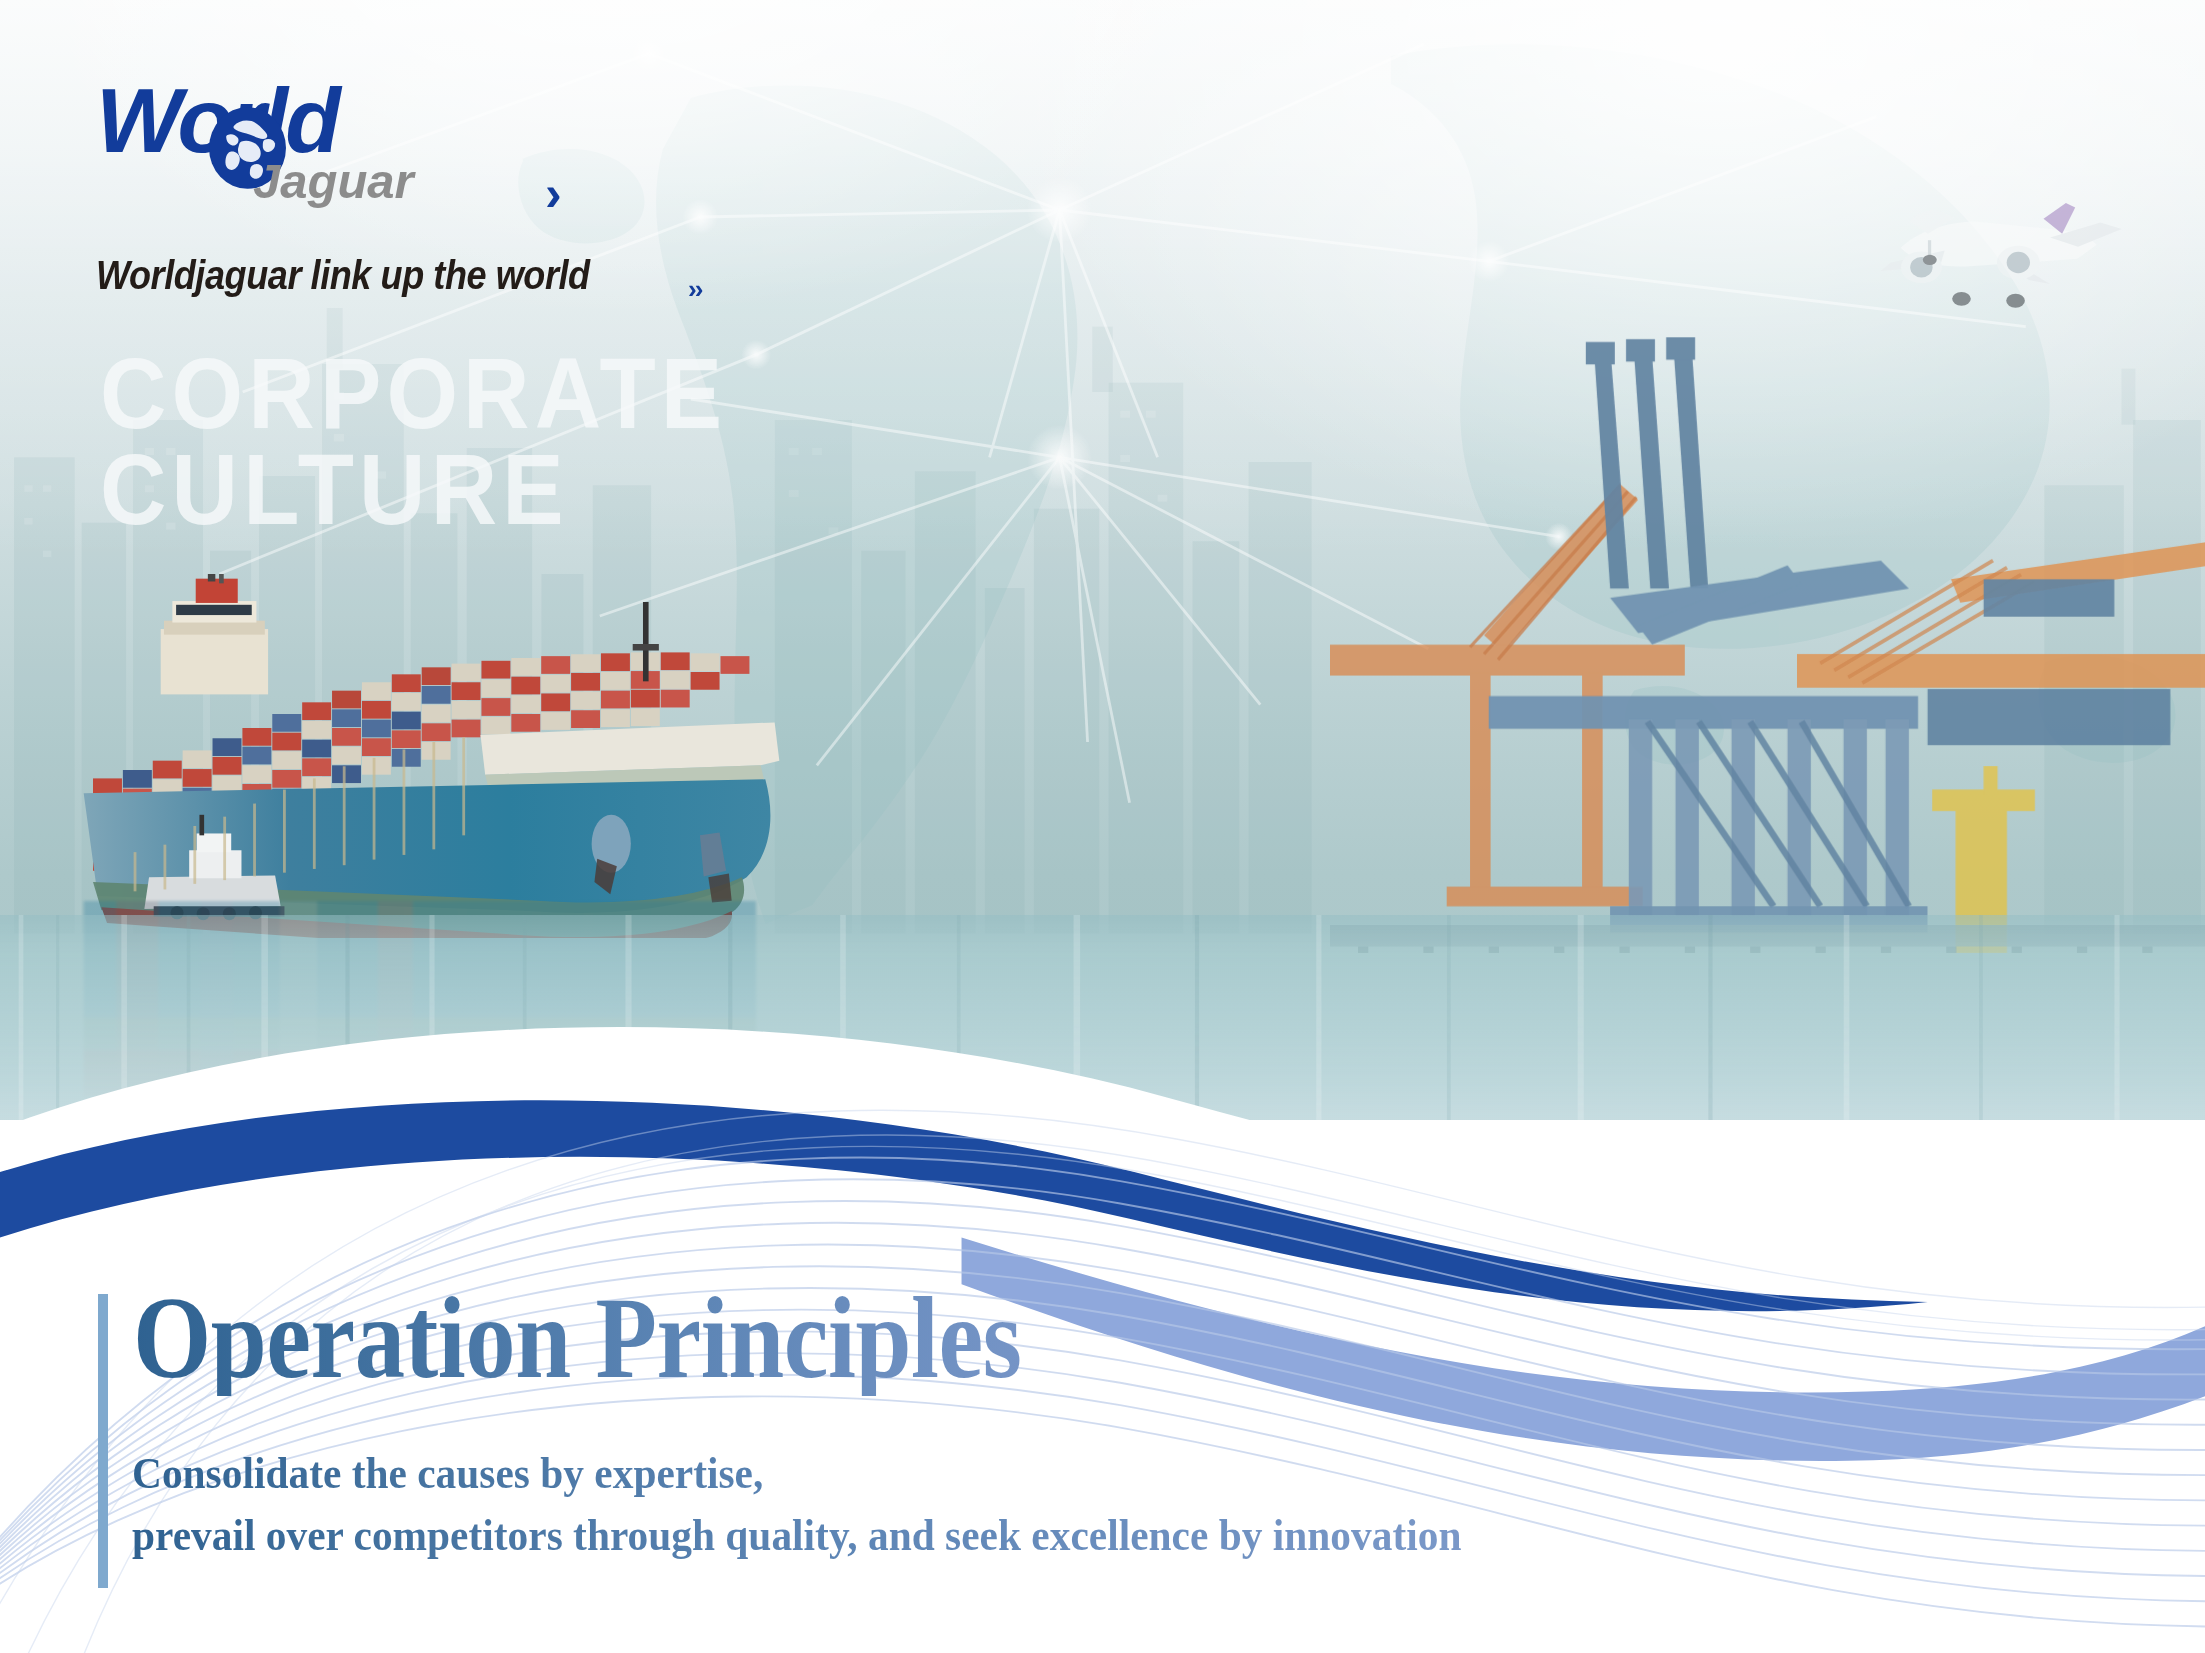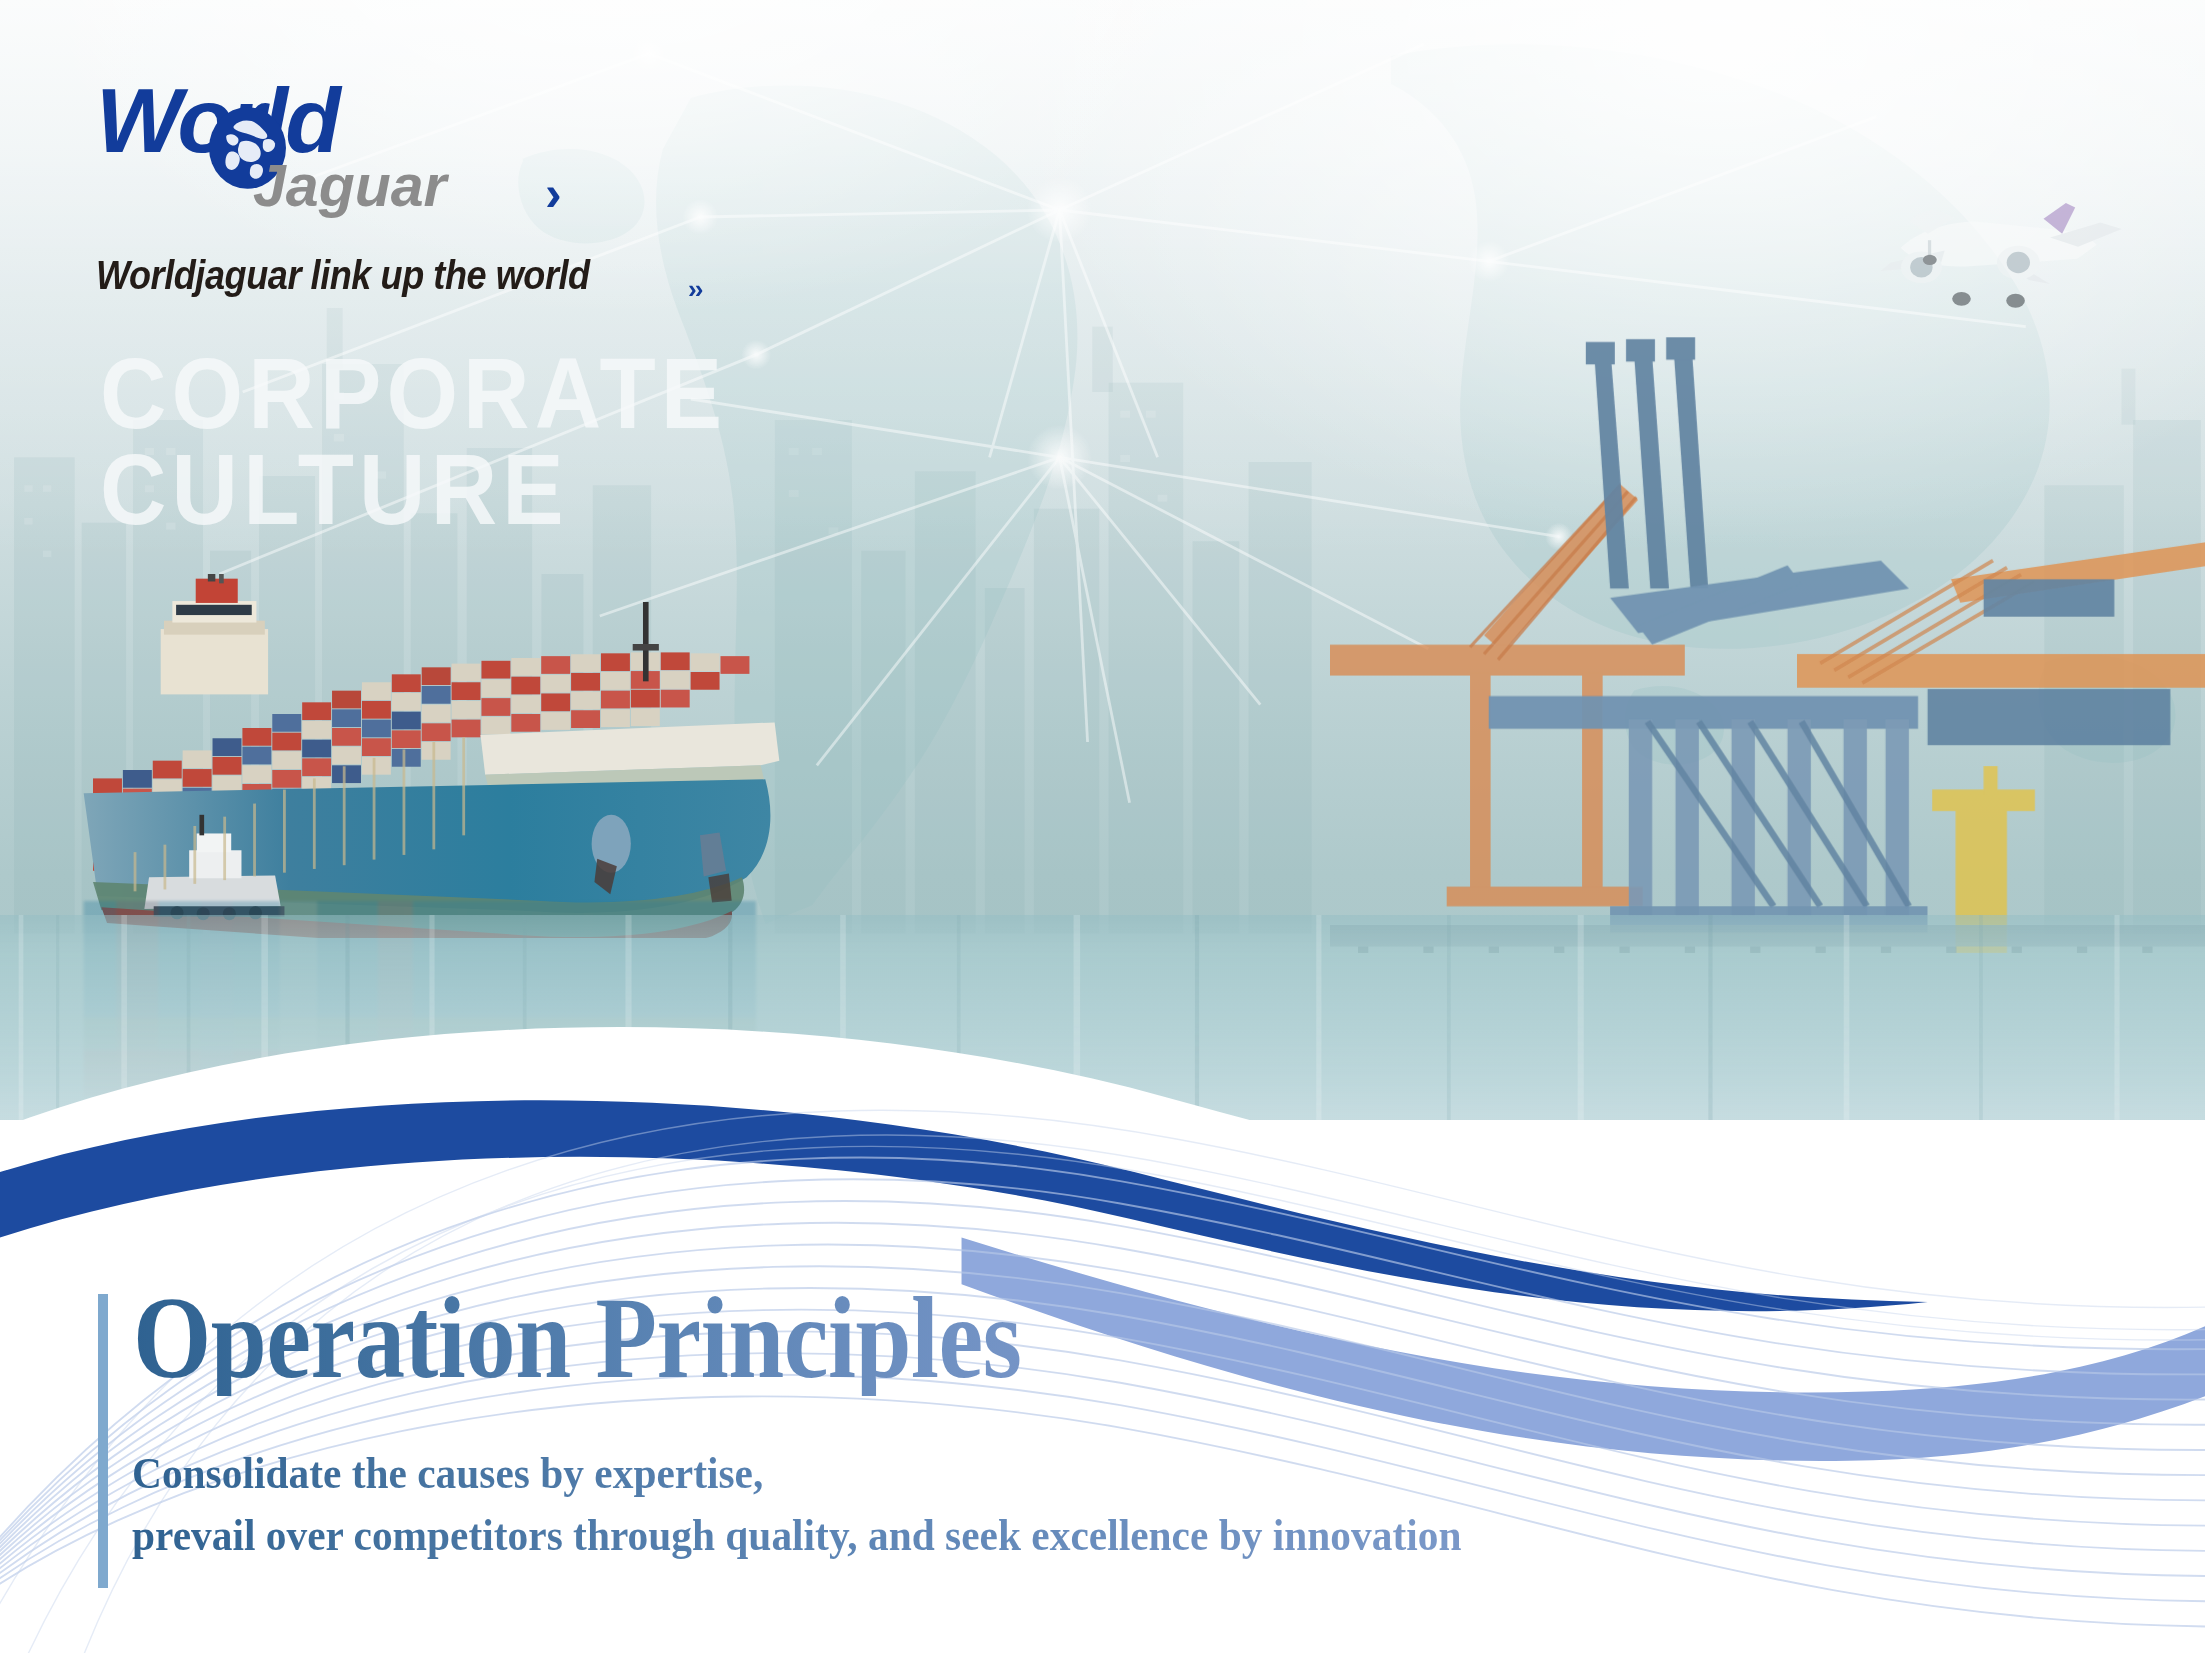--- a/index.html
+++ b/index.html
@@ -88,21 +88,21 @@
     font-size:91px;letter-spacing:-2.8px;
     color:#123C9B;line-height:1;
   }
   .logo-globe{
     position:absolute;left:113px;top:32px;width:77px;height:82px;
   }
   .logo-jaguar{
     position:absolute;left:157px;top:82px;
     font-family:"Liberation Sans", sans-serif;
     font-weight:bold;font-style:italic;
-    font-size:59px;letter-spacing:0px;
+    font-size:49px;letter-spacing:0px;
     color:#8C8C8C;line-height:1;
   }
   .logo-chev{
     position:absolute;left:449px;top:93px;
     font-family:"Liberation Sans", sans-serif;
     font-weight:bold;font-size:50px;color:#123C9B;line-height:1;
   }
   .tagline{
     position:absolute;left:96px;top:252px;
     font-family:"Liberation Sans", sans-serif;

